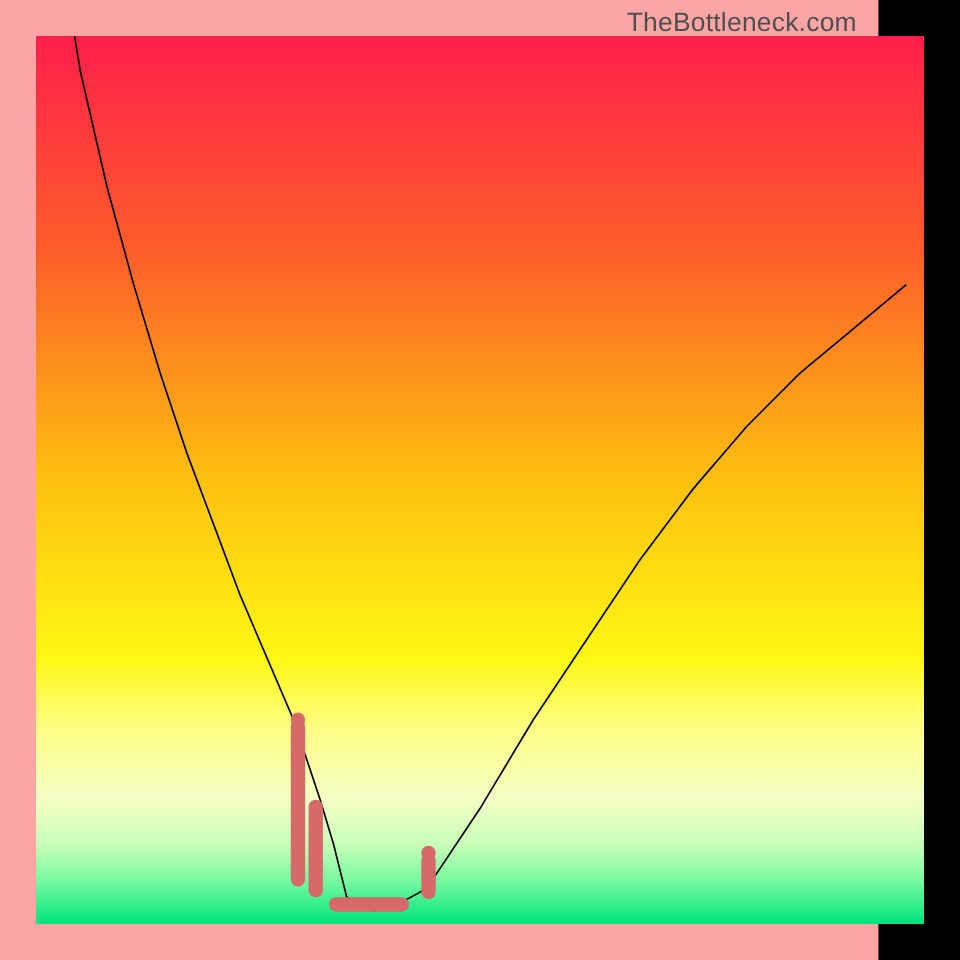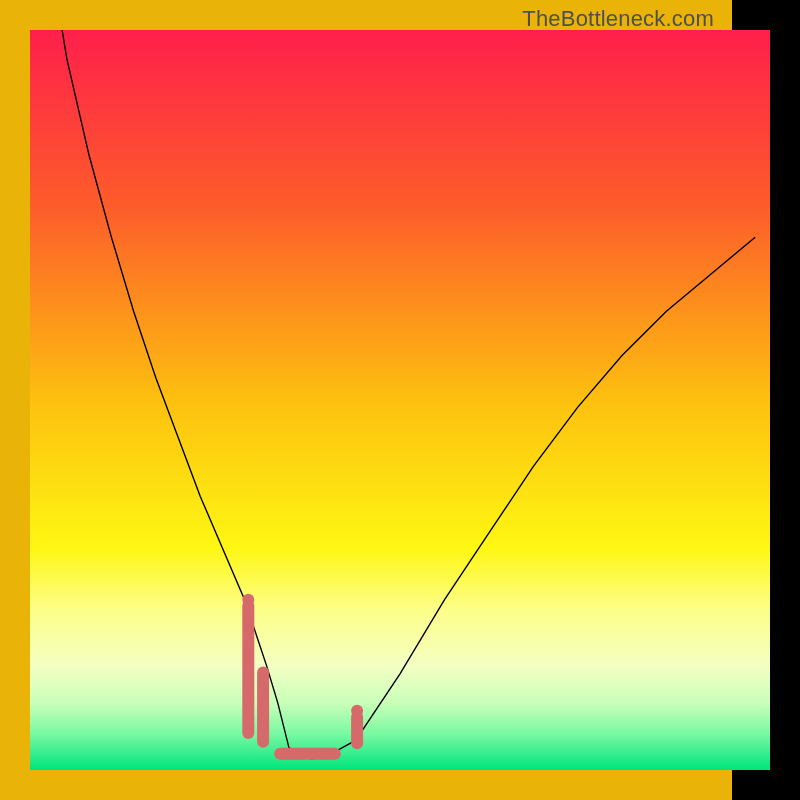--- a/index.html
+++ b/index.html
@@ -8,21 +8,21 @@
     width: 800px;
     height: 800px;
     background: #000;
     font-family: Arial, Helvetica, sans-serif;
     overflow: hidden;
   }
   .frame {
     position: absolute;
     top: 0; left: 0;
     width: 732px; height: 800px;
-    background: #eab308;
+    background: #fca5a5;
   }
   .watermark {
     position: absolute;
     top: 6px;
     right: 18px;
     color: #4f4f4f;
     font-size: 22px;
     font-weight: 500;
     letter-spacing: 0.2px;
   }

